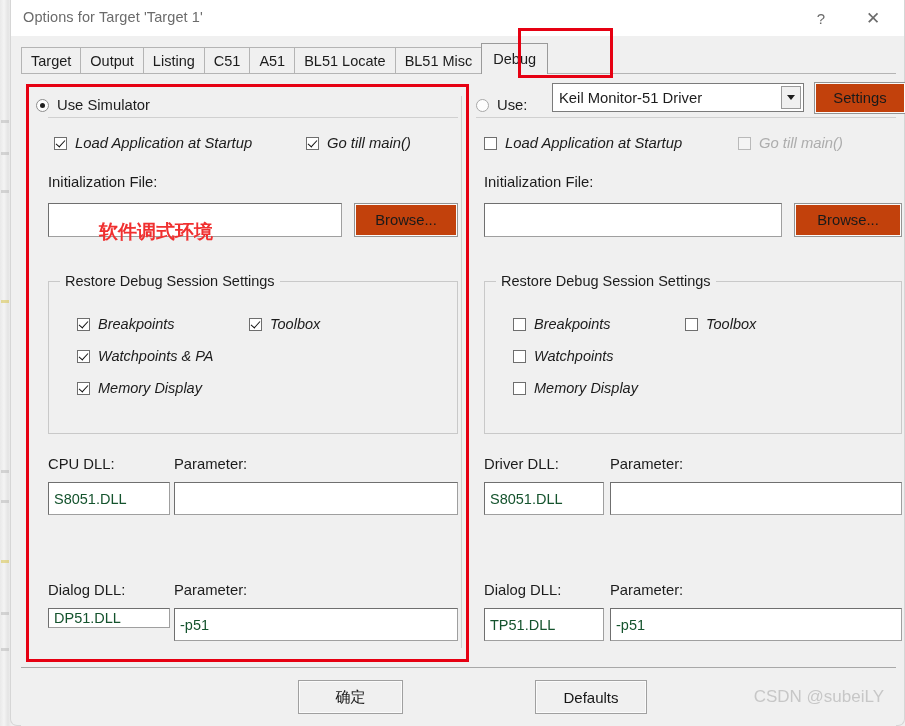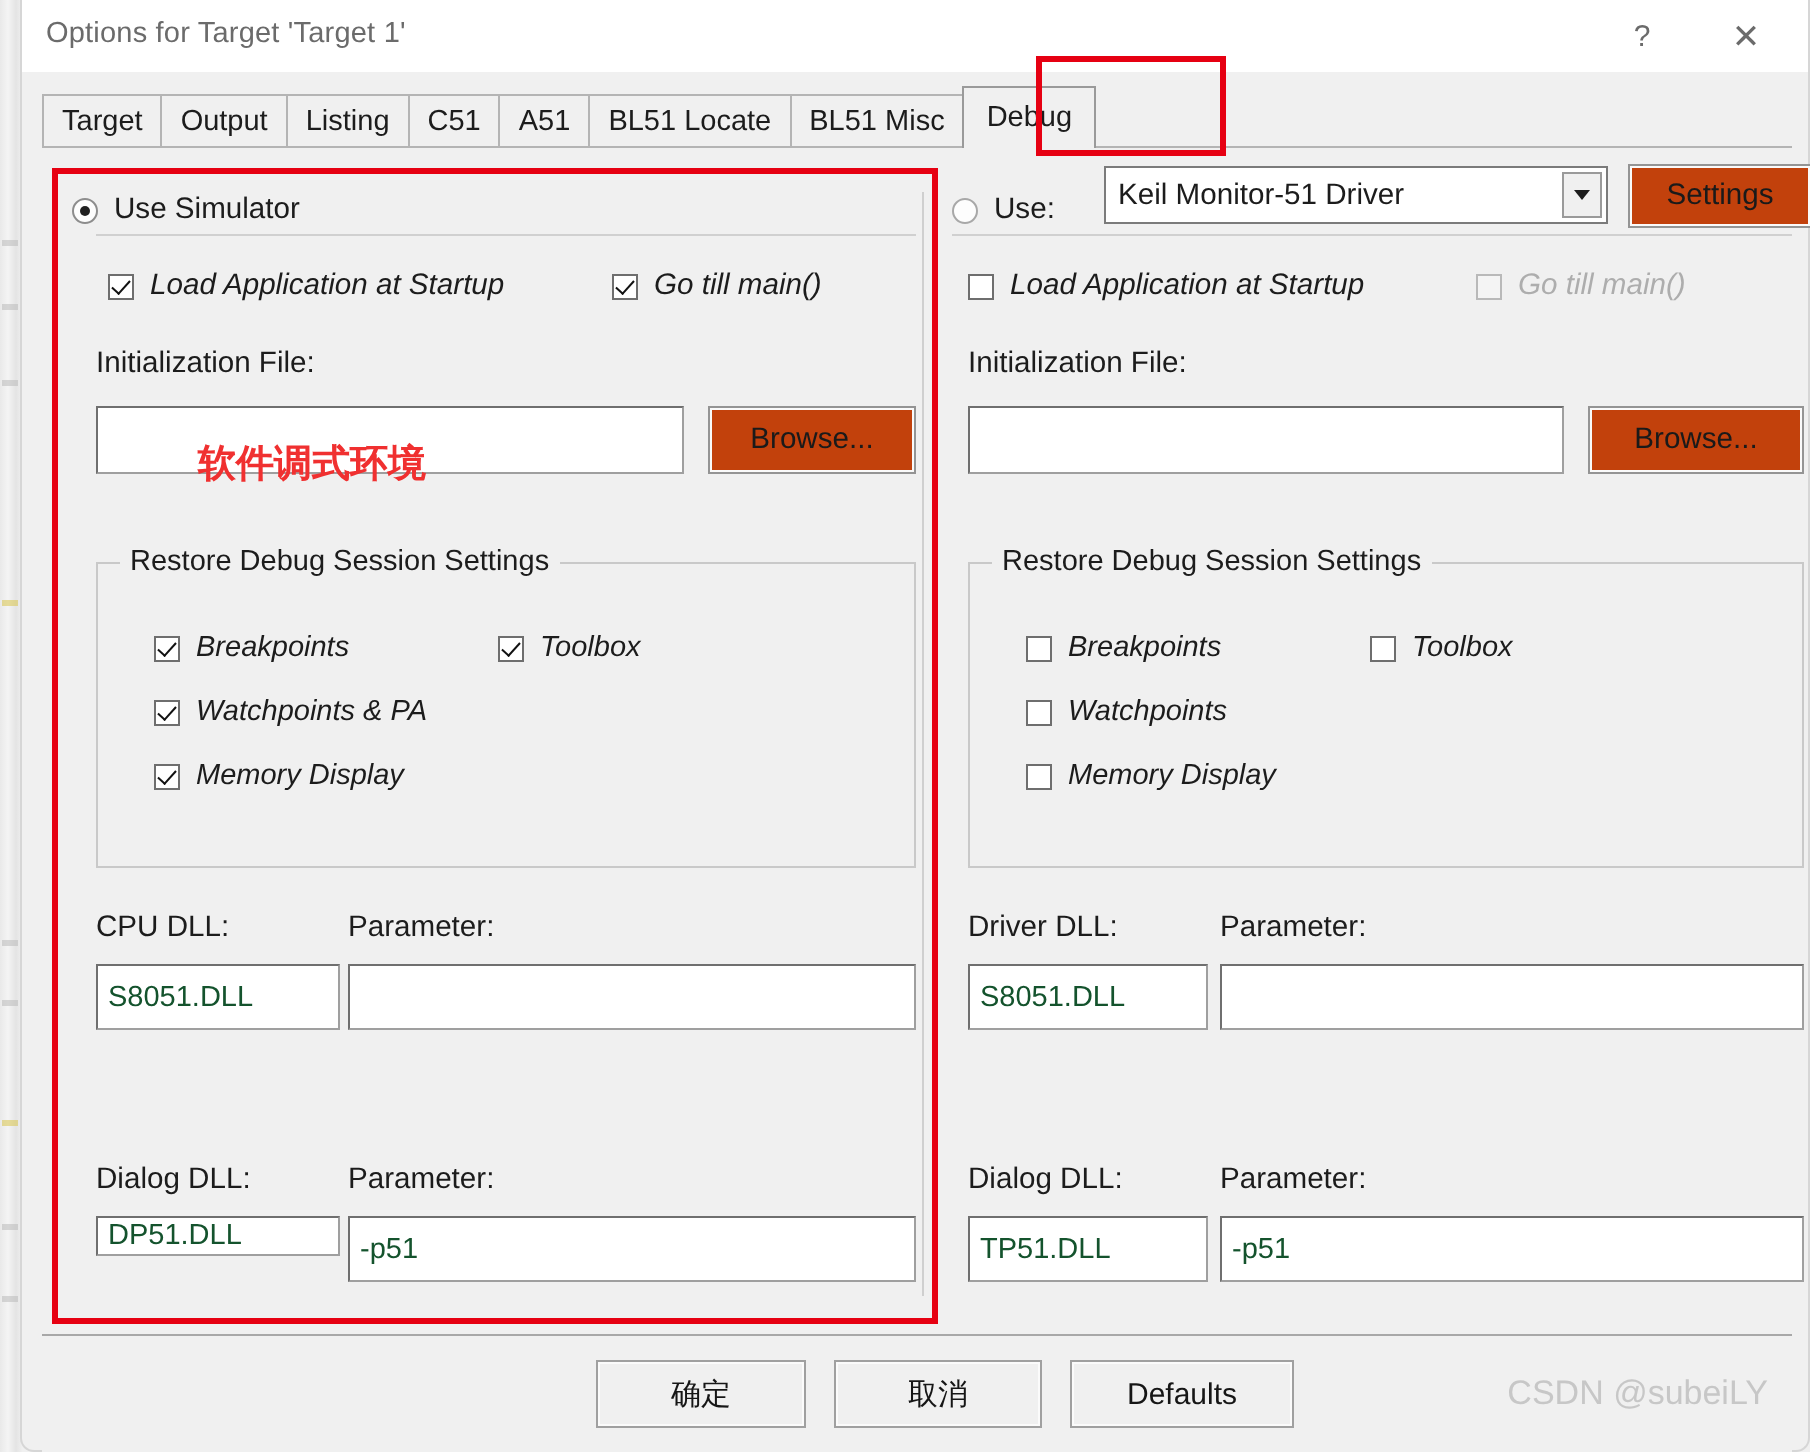--- a/index.html
+++ b/index.html
@@ -499,19 +499,18 @@
       </div>
 
     </div>
 
     <div class="sim-highlight"></div>
 
     <div class="annot">软件调式环境</div>
 
     <div class="footer">
       <div class="fbtn cn" style="left:277px; width:105px">确定</div>
-      <div class="fbtn cn" style="left:396px; width:104px">取消</div>
       <div class="fbtn" style="left:514px; width:112px">Defaults</div>
       <div class="watermark">CSDN @subeiLY</div>
     </div>
 
   </div>
 </div>
 
 </body></html>

